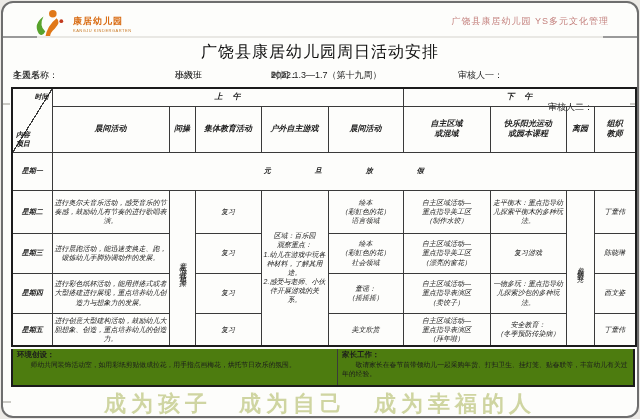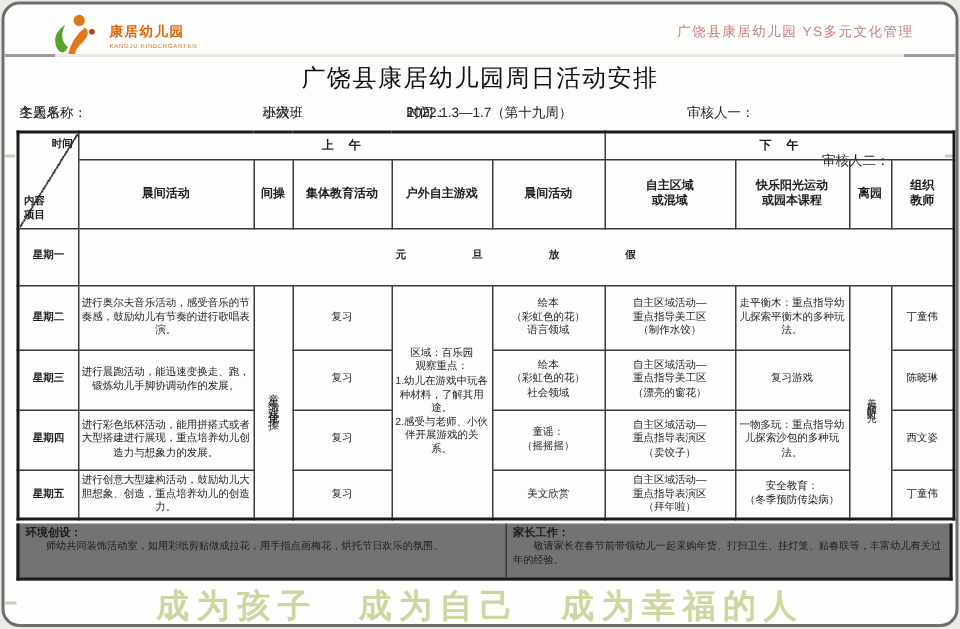--- a/index.html
+++ b/index.html
@@ -18,42 +18,42 @@
   .artifact { position:absolute; background:#b5b3ae; height:2px; opacity:.7; }
 
   .title { position:absolute; top:39px; width:100%; text-align:center;
            font-size:16px; font-weight:normal; letter-spacing:1px; color:#111; }
   .meta { position:absolute; top:66px; left:0; width:100%; font-size:9px; color:#222; }
   .meta span { position:absolute; white-space:nowrap; }
   .m1{left:10px;} .m2{left:172px;} .m3{left:268px;} .m4{left:455px;} .m5{left:545px;margin-top:32px;}
 
   
   table.sched { position:absolute; left:8px; top:84px; width:624px;
-                border-collapse:collapse; table-layout:fixed; border:2px solid #1b1b1b; }
+                border-collapse:collapse; table-layout:fixed; border:2px solid #1b1b1b;font-style:italic; }
   .sched th, .sched td { border:1px solid #3a3a3a; padding:1px 2px; font-size:7px;
                          line-height:1.3; text-align:center; vertical-align:middle; overflow:hidden; }
   .sched th { font-weight:bold; font-size:8px; }
   .session { font-size:9.5px; letter-spacing:10px; font-weight:bold; text-indent:10px; }
   .daylbl { font-weight:bold; font-size:8px; }
   .pre { white-space:pre-line;margin-top:36px; }
   .ltxt { text-align:left; font-size:6.5px; line-height:1.35; }
   .vert { writing-mode:vertical-rl; text-orientation:upright; letter-spacing:3px; font-size:7.5px;
           margin:0 auto; }
   td.vcell { vertical-align:middle; }
   .teacher { font-size:8px; }
   .holiday { font-size:10px; font-weight:bold; letter-spacing:44px; text-indent:44px; }
   .corner { position:relative; padding:0;
      background:linear-gradient(to bottom right,transparent calc(50% - .6px),#3a3a3a calc(50% - .6px),#3a3a3a calc(50% + .6px),transparent calc(50% + .6px)); }
   .corner .ct { position:absolute; top:3px; right:3px; font-size:7px; font-weight:bold; }
   .corner .cb { position:absolute; bottom:3px; left:3px; font-size:7px; font-weight:bold;
                 white-space:pre-line; text-align:left; line-height:1.3; }
 
   
   .notes { position:absolute; left:8px; top:346px; width:624px; height:38px;
-           border:2px solid #1b1b1b; border-top:none; display:flex; background:#737373; }
+           border:2px solid #1b1b1b; border-top:none; display:flex; background:#4d7c0f; }
   .note-cell { padding:1px 4px; font-size:6.8px; line-height:1.35; }
   .note-left { width:325px; border-right:1px solid #3a3a3a; }
   .note-right { flex:1; }
   .note-lbl { font-weight:bold; font-size:7.5px; display:block; }
   .note-body { display:block; text-indent:2em; text-align:left; }
 
   .slogan { position:absolute; top:386px; width:100%; text-align:center;
             font-family:"DejaVu Serif", serif; font-size:22px; font-weight:bold;
             color:#cdd39d; letter-spacing:5px; white-space:pre; opacity:.95; }
 </style>

